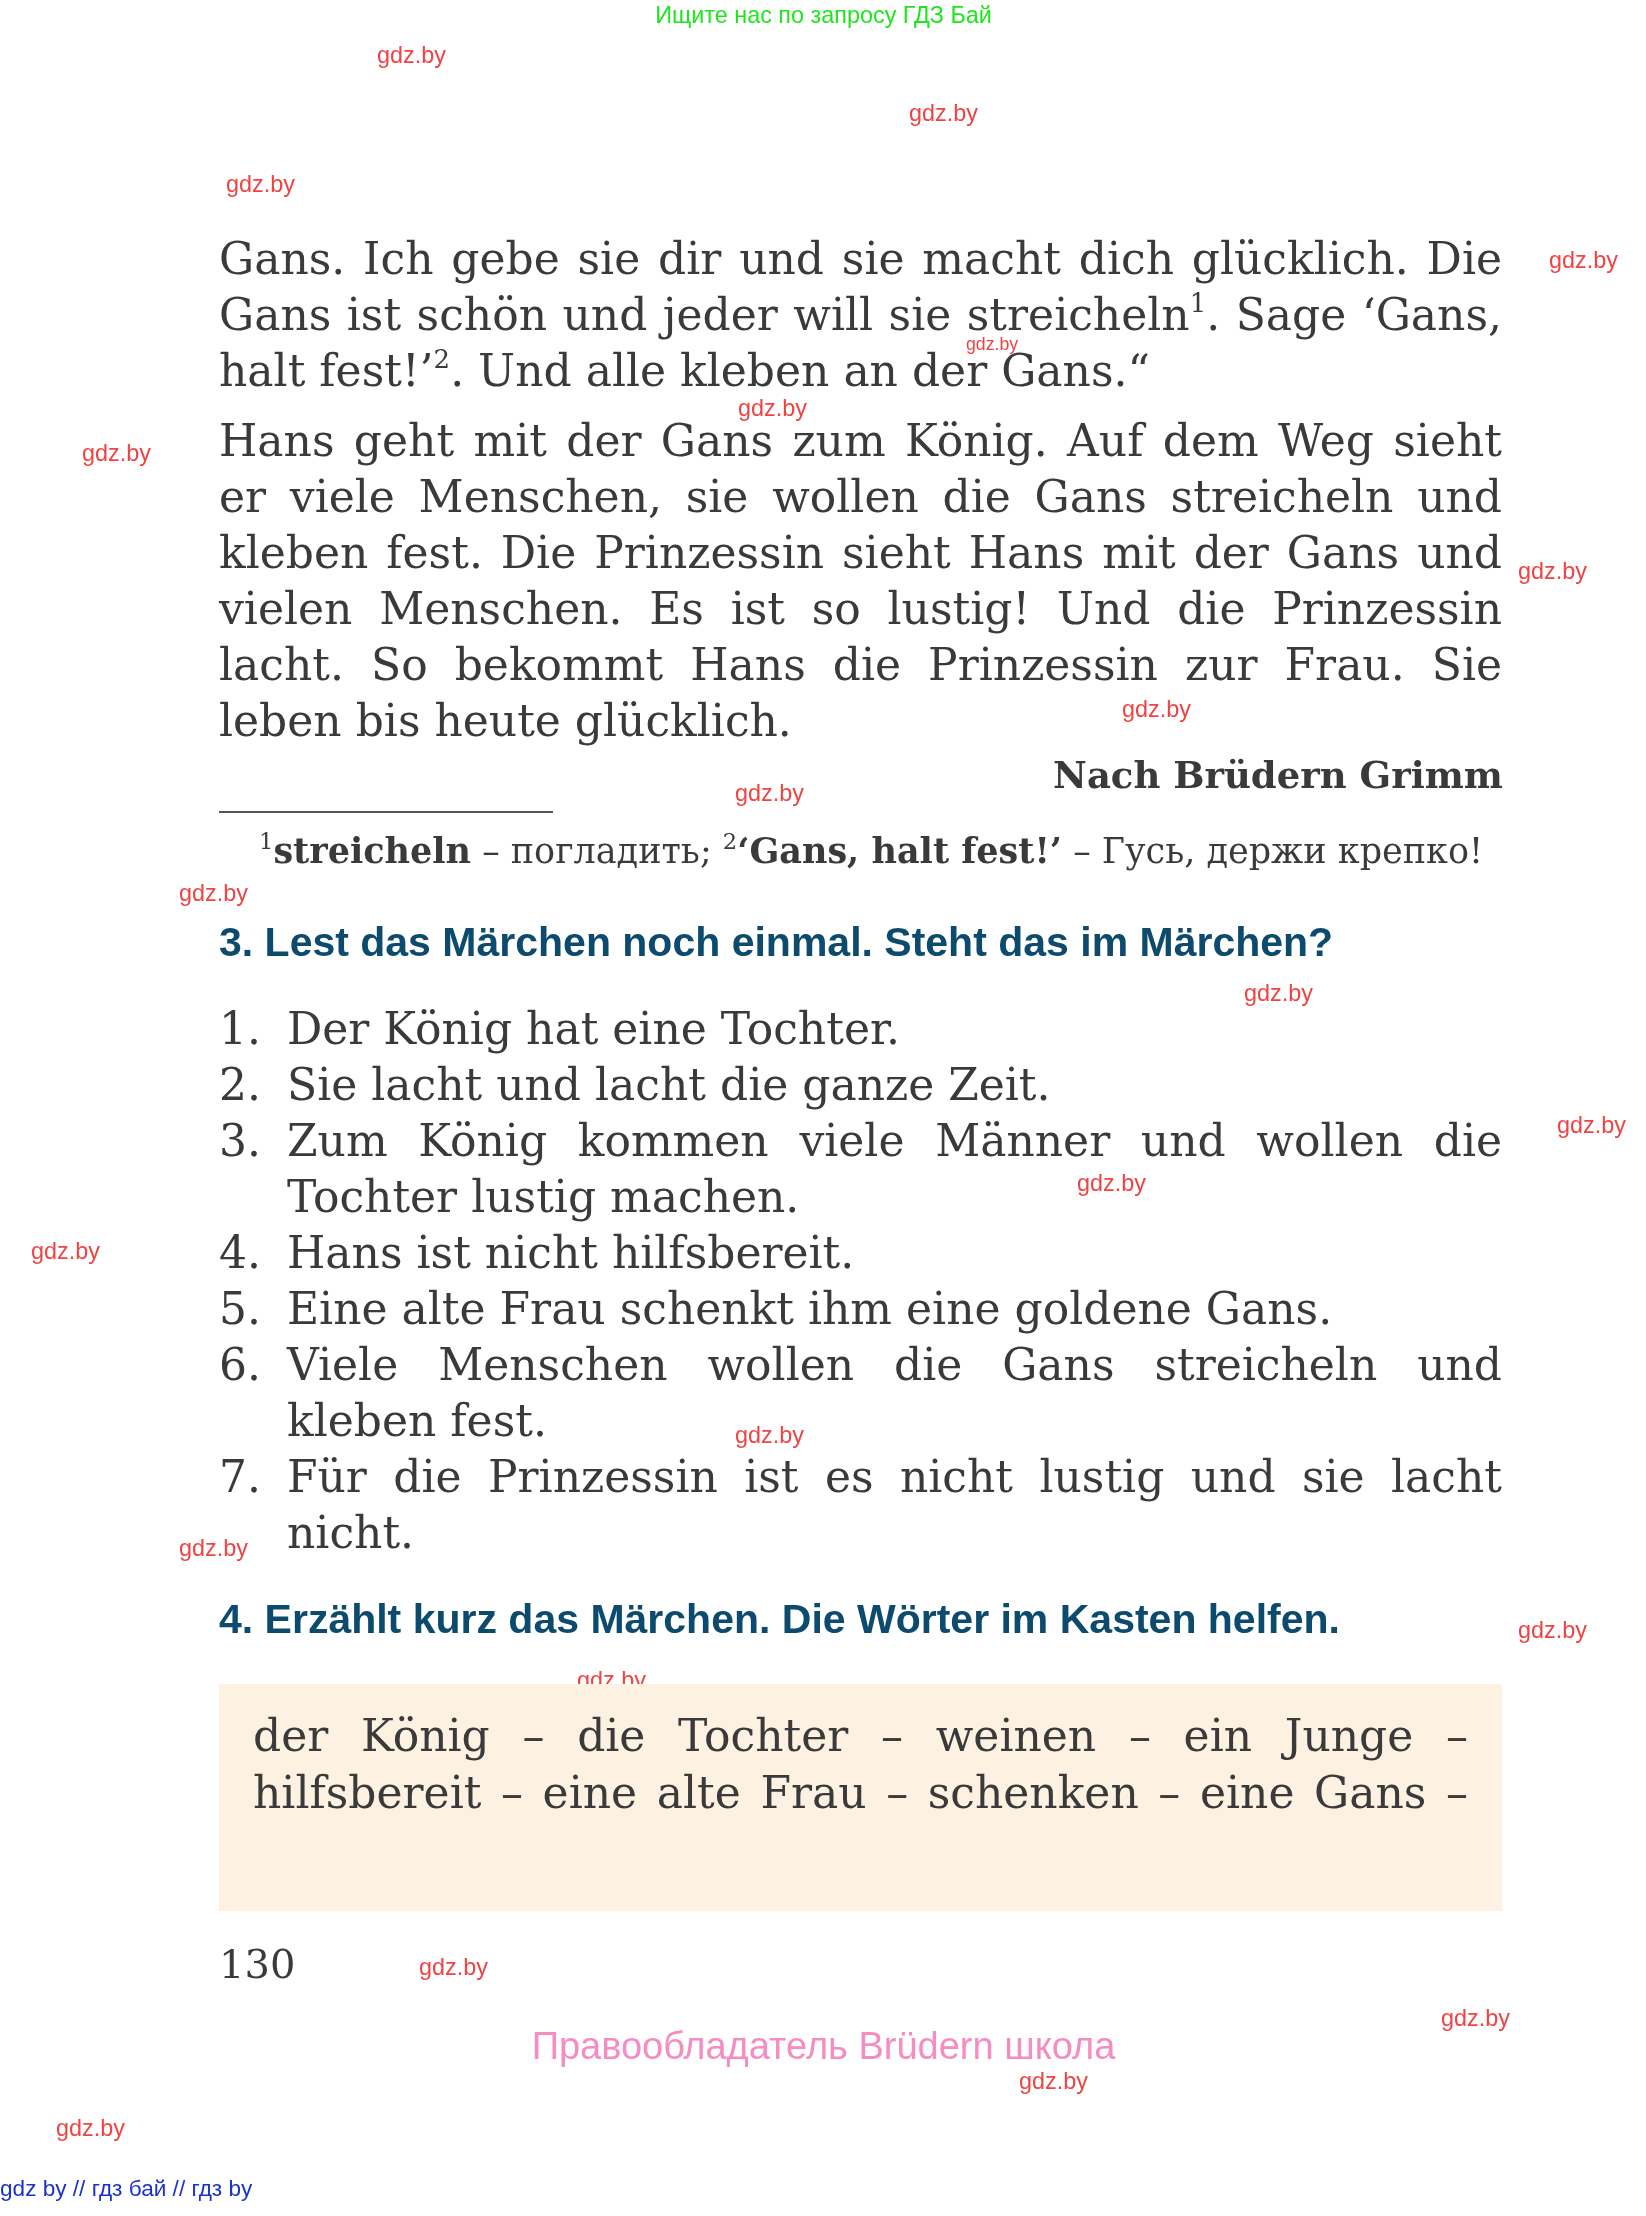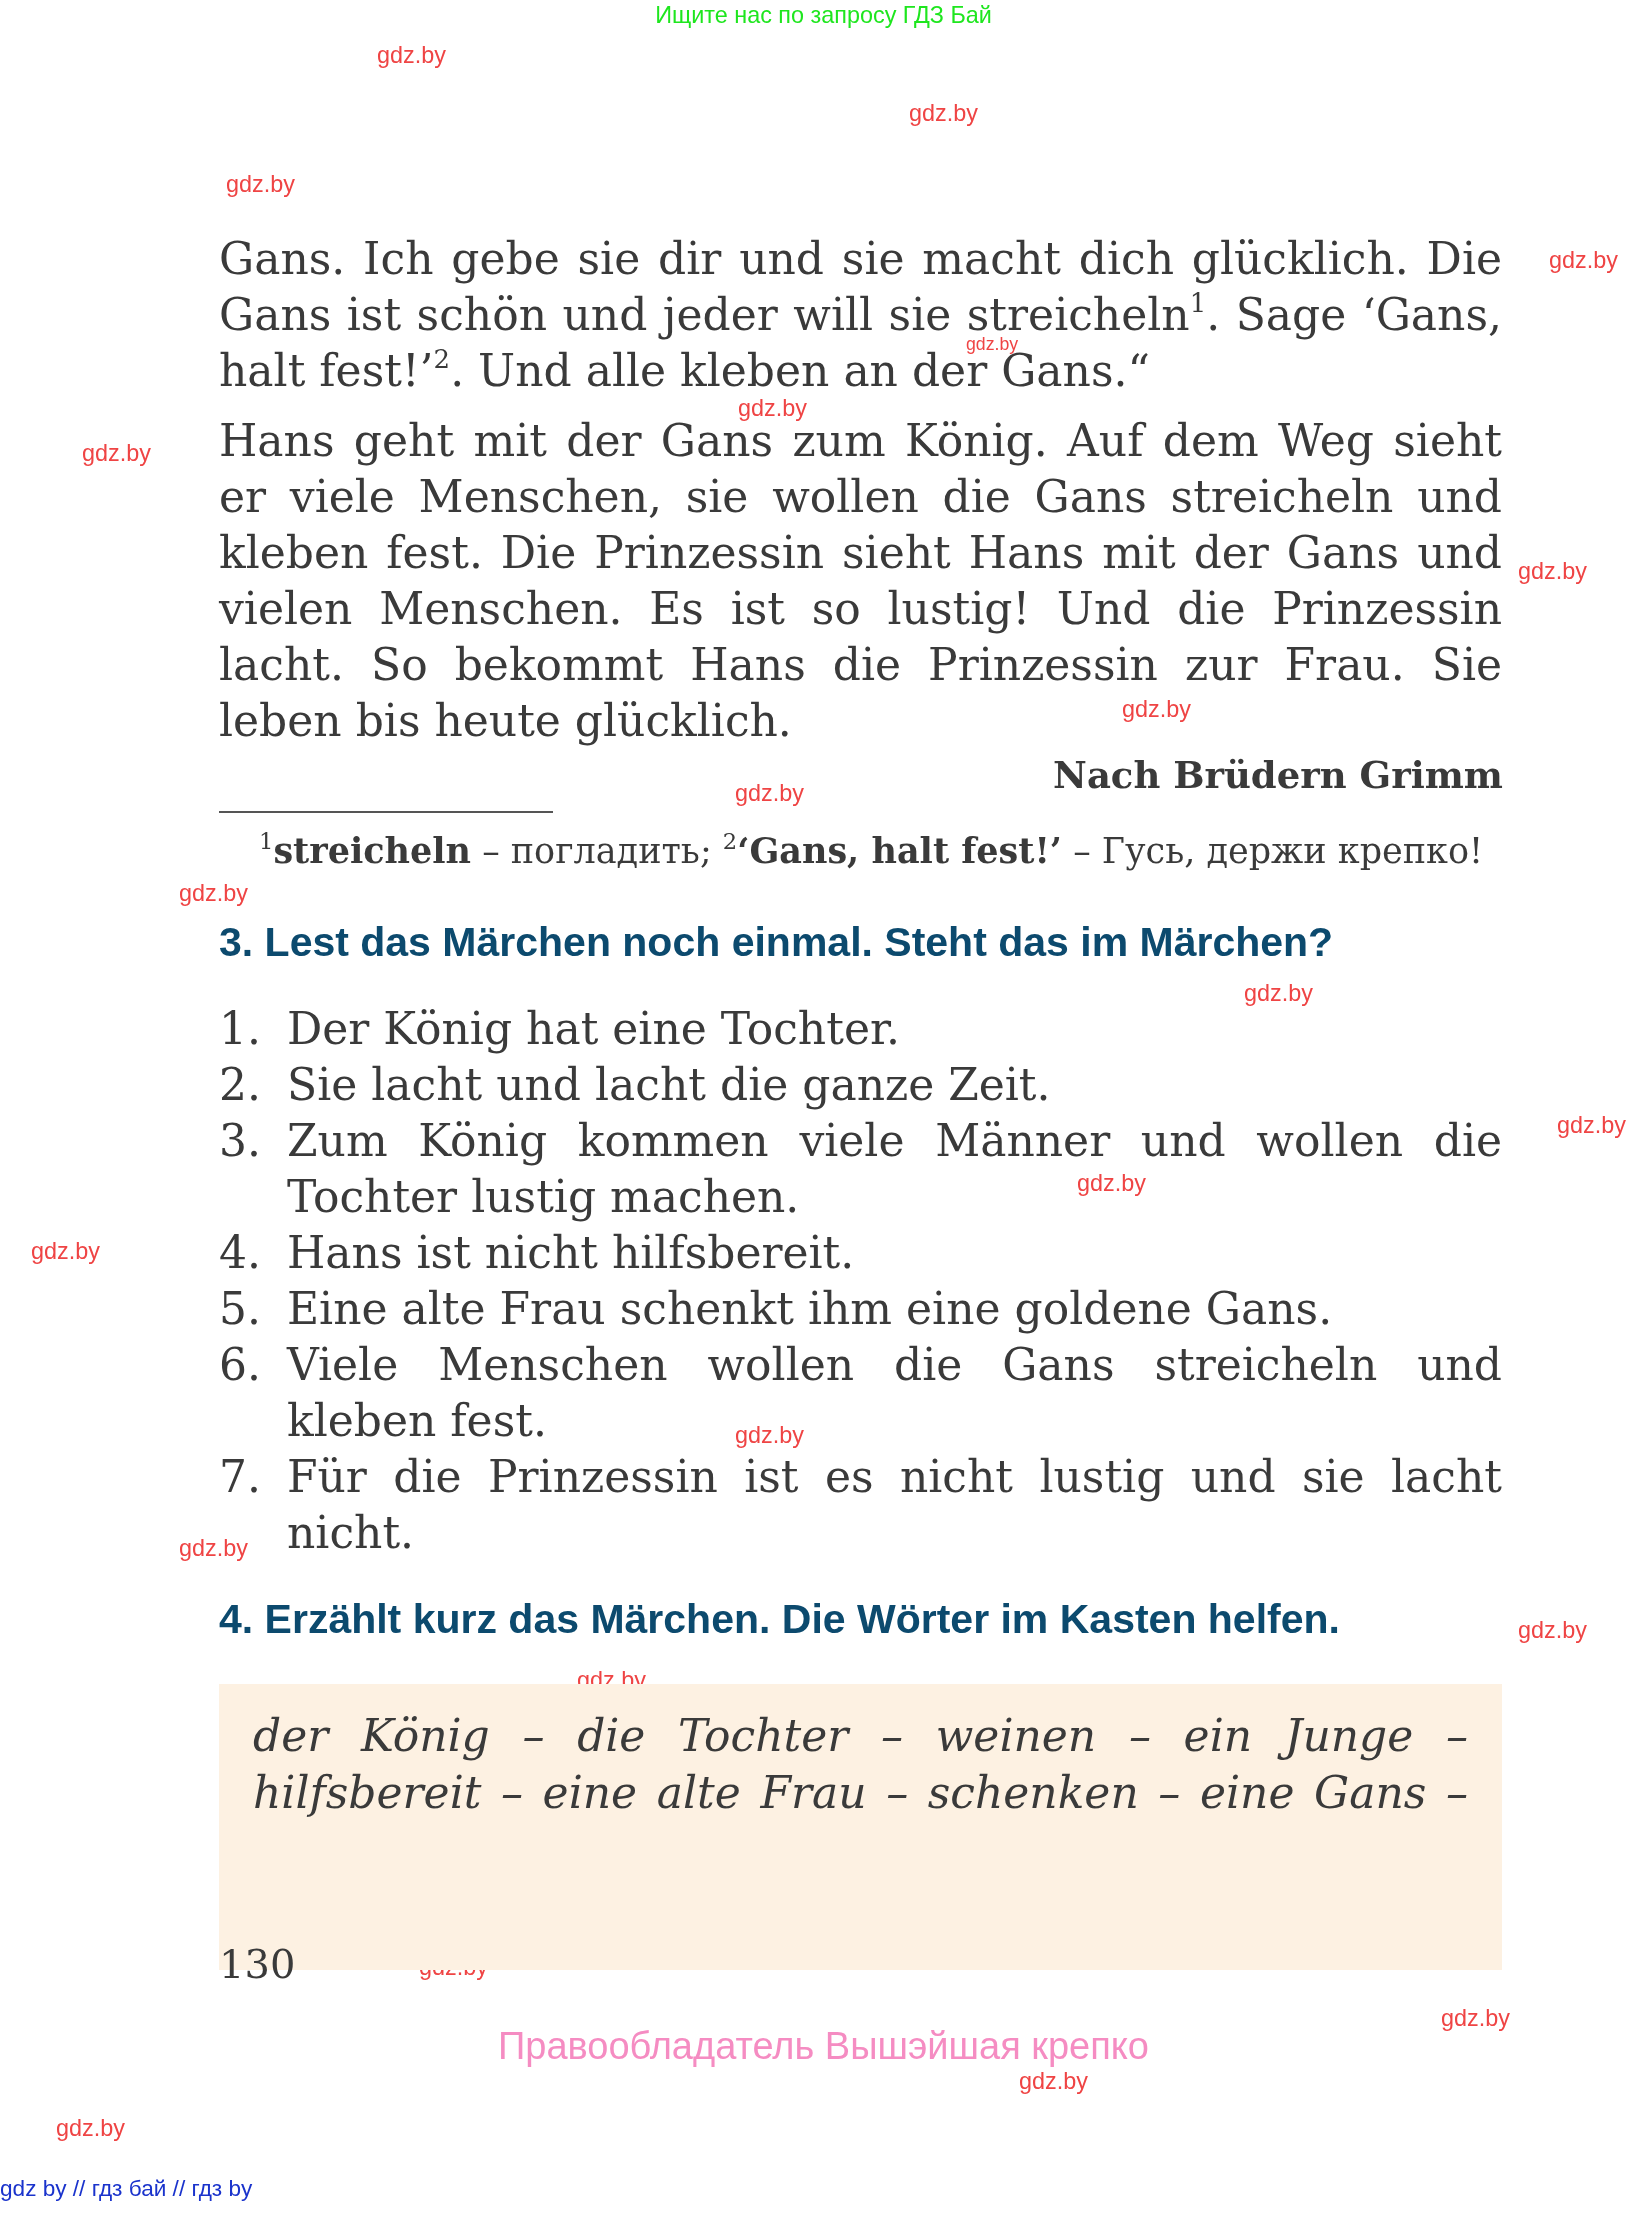--- a/index.html
+++ b/index.html
@@ -15,21 +15,21 @@
     .attribution { position: absolute; right: 144px; font-size: 37px; color: #3a3a3a; font-weight: bold; }
     .footnote-rule { position: absolute; left: 219px; width: 334px; height: 2.4px; background: #555; }
     .footnote { position: absolute; left: 219px; width: 1283px; font-size: 35px; white-space: nowrap; color: #3a3a3a; }
     .footnote sup { font-size: 22.6px; vertical-align: 14.5px; line-height: 0; }
     .footnote b { font-weight: bold; }
     .heading { position: absolute; left: 219px; font-size: 41px; font-weight: bold; color: #0c4a6e; white-space: nowrap; text-align: center; }
     .list { position: absolute; left: 219px; width: 1283px; margin: 0; padding: 0; list-style: none; }
     .list li { display: flex; font-size: 44px; line-height: 56px; }
     .list .num { width: 68px; flex: none; }
     .list .txt { flex: 1; text-align: justify; text-align-last: left; }
-    .word-box { position: absolute; left: 219px; top: 1684px; width: 1283px; height: 286px; background: #fdf1e2; font-style: italic; }
+    .word-box { position: absolute; left: 219px; top: 1684px; width: 1283px; height: 227px; background: #fdf1e2; }
     .word-box p { margin: 0; position: absolute; left: 34px; right: 34px; font-size: 44px; line-height: 56px; text-align: justify; text-align-last: justify; }
     .page-num { position: absolute; left: 219px; top: 1941px; font-size: 40px; color: #3a3a3a; }
     .rights { position: absolute; top: 2025px; left: 0; width: 1647px; text-align: center; font-size: 38px; color: #f58cc2; padding-left: 0; }
     .bottom-links { position: absolute; top: 2176px; left: 0; width: 1647px; text-align: left; font-size: 22.6px; color: #1a33cc; }
   </style>
 </head>
 <body>
 
 <div class="top-banner sans">Ищите нас по запросу ГДЗ Бай</div>
 
@@ -109,16 +109,16 @@
 
 <div class="heading sans" style="top:1596px;">4. Erzählt kurz das Märchen. Die Wörter  im Kasten helfen.</div>
 
 <div class="word-box serif">
   <p style="top:24px;">der König – die Tochter – weinen – ein Junge –</p>
   <p style="top:81px;">hilfsbereit – eine alte Frau – schenken – eine Gans –</p>
 </div>
 
 <div class="page-num serif">130</div>
 
-<div class="rights sans">Правообладатель Вышэйшая крепко</div>
+<div class="rights sans">Правообладатель Brüdern школа</div>
 
 <div class="bottom-links sans">gdz by  //  гдз бай  //  гдз by</div>
 
 
 </body></html>

